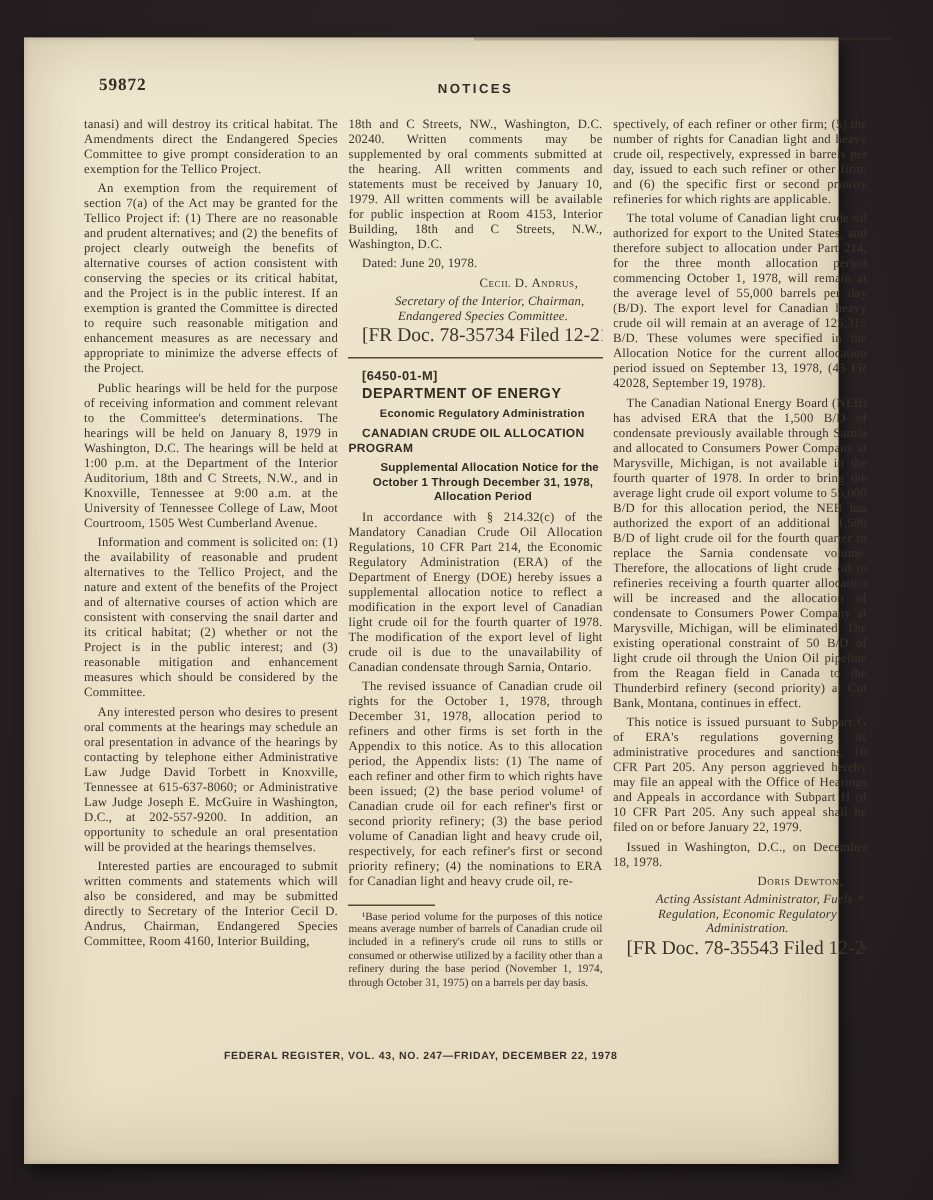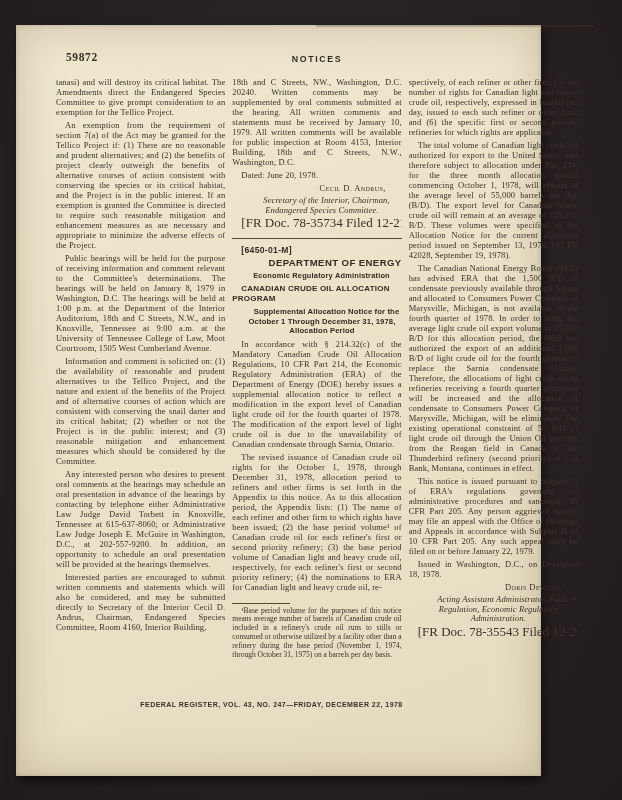--- a/index.html
+++ b/index.html
@@ -3,25 +3,24 @@
 <meta charset="utf-8">
 <style>
   html,body{margin:0;padding:0;}
   body{
     width:622px;height:800px;overflow:hidden;position:relative;
     background:#282123;
     background-image:radial-gradient(ellipse at 50% 40%, #312a2c 0%, #272022 60%, #211b1d 100%);
     font-family:"Liberation Serif", serif;
   }
   .paper{
-    position:absolute;left:16px;top:25px;width:502px;height:751px;
+    position:absolute;left:16px;top:25px;width:543px;height:751px;
     background:linear-gradient(160deg,#efe7cf 0%,#eae1c7 55%,#e5dbbf 100%);
     box-shadow:inset 0 0 46px rgba(110,92,60,.28), inset 0 0 4px rgba(90,75,50,.25), 3px 5px 10px rgba(0,0,0,.55);
     color:#3a332a;
-    padding-left:23px;
   }
   .content{position:absolute;left:40px;top:26px;width:522px;}
   .page-head{position:relative;height:18px;margin-bottom:8px;}
   .page-num{
     position:absolute;left:10px;top:0;
     font-weight:bold;font-size:11.5px;letter-spacing:.6px;color:#352e25;
   }
   .running-head{
     position:absolute;left:0;right:0;top:3px;text-align:center;
     font-family:"Liberation Sans", sans-serif;font-weight:bold;
@@ -34,21 +33,21 @@
     text-align:justify;display:flex;flex-direction:column;
   }
   .col p{margin:0 0 3px;text-indent:9px;}
   .col p.noindent{text-indent:0;}
   .sig-name{font-variant:small-caps;text-align:right;padding-right:16px;margin:1px 0 0;letter-spacing:.4px;}
   .sig-title{font-style:italic;text-align:center;padding:0 4px 0 14px;margin:0 0 2px;line-height:9.6px;}
   .frdoc{font-size:13px;letter-spacing:0;margin:3px 0 0;text-align:left;white-space:nowrap;}
   .rule{border:none;border-top:1.2px solid #55492f;margin:7px 0 6px;width:100%;}
   .sans{font-family:"Liberation Sans", sans-serif;font-weight:bold;color:#332c23;}
   .kicker{font-size:8.6px;letter-spacing:.3px;margin:0 0 5px;text-align:left;}
-  .dept{font-size:9.6px;text-align:right;letter-spacing:.4px;margin:0 0 6px;}
+  .dept{font-size:9.6px;text-align:left;letter-spacing:.4px;margin:0 0 6px;}
   .admin{font-size:7.4px;text-align:center;letter-spacing:.2px;margin:0 0 6px;}
   .program{font-size:8px;text-align:left;letter-spacing:.2px;line-height:10px;margin:0 0 6px;}
   .notice-title{font-size:7.7px;line-height:9.6px;text-align:center;padding-left:10px;text-indent:-10px;margin:0 0 5px;}
   .footnote-block{margin-top:auto;}
   .fn-rule{border:none;border-top:1px solid #55492f;width:58px;margin:4px 0 3px;}
   .footnote{font-size:7.5px;line-height:8.9px;text-indent:8px;text-align:justify;letter-spacing:0;}
   .page-foot{
     position:absolute;left:0;right:14px;top:676px;text-align:center;
     font-family:"Liberation Sans", sans-serif;font-weight:bold;
     font-size:7px;letter-spacing:.45px;color:#39322a;

